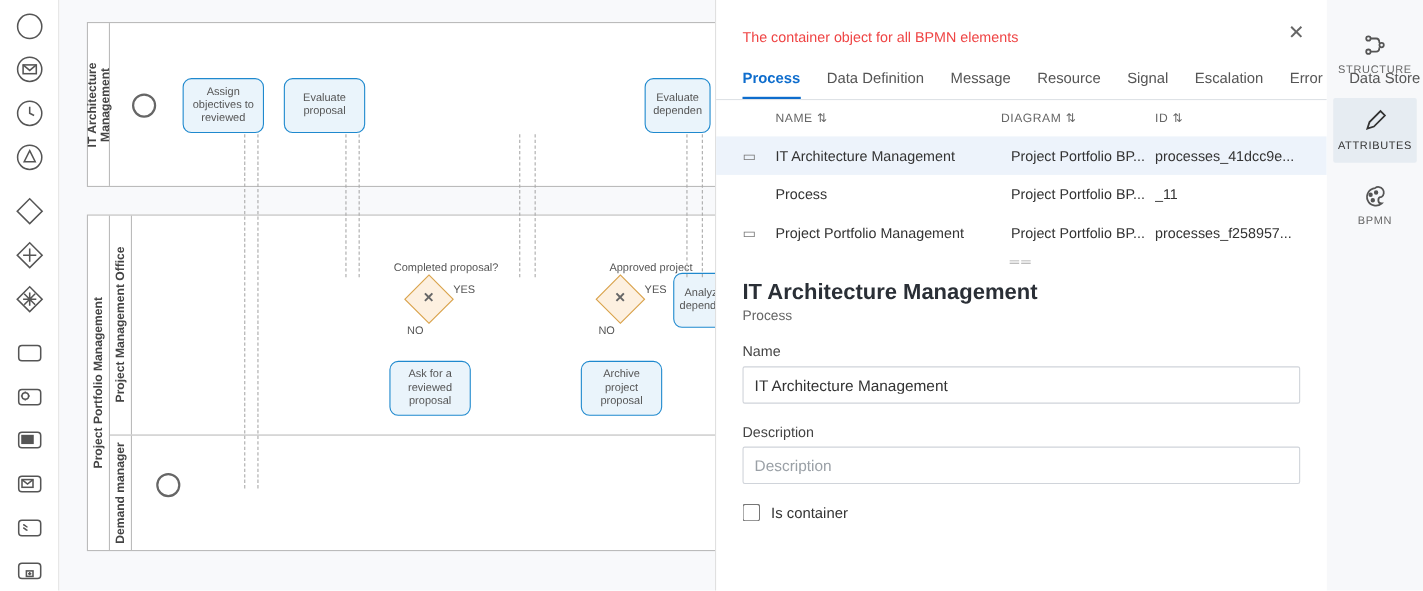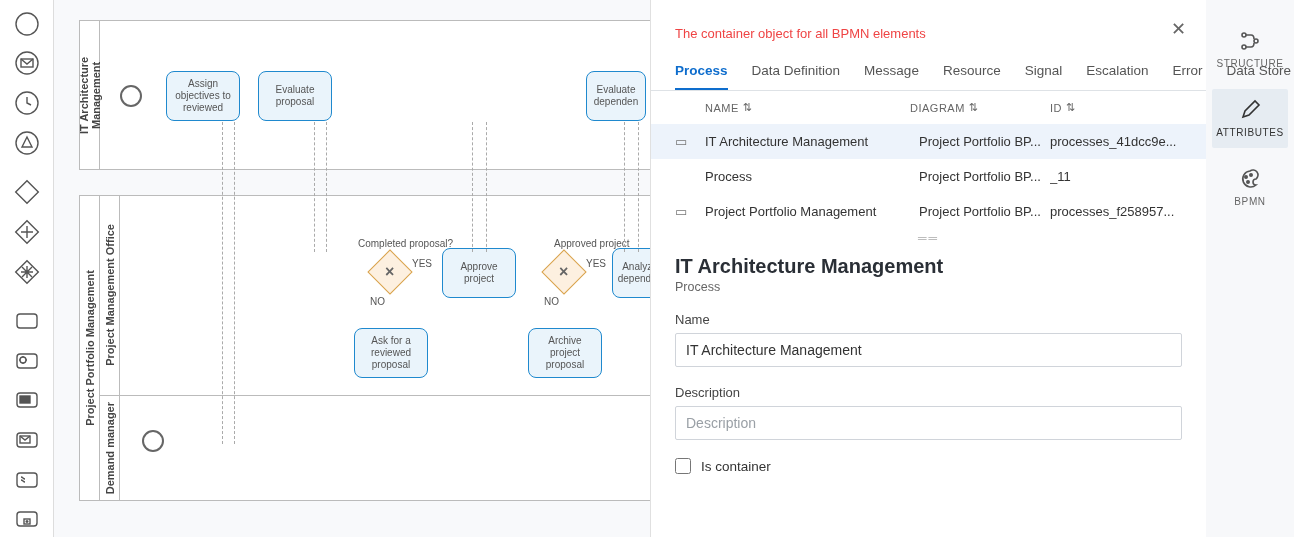--- a/index.html
+++ b/index.html
@@ -183,21 +183,20 @@
         <div class="lane-header">
             <div class="lane-title">Project Management Office</div>
           </div>
         <div class="lane-body">
           <div class="gateway gwx" style="left:254px;top:60px">
               <span>×</span>
             </div>
           <span class="anno" style="left:238px;top:42px">Completed proposal?</span>
           <span class="anno" style="left:292px;top:62px">YES</span>
           <span class="anno" style="left:250px;top:100px">NO</span>
-          <div class="task" style="left:322px;top:52px">Approve project</div>
           <div class="gateway gwx" style="left:428px;top:60px">
               <span>×</span>
             </div>
           <span class="anno" style="left:434px;top:42px">Approved project</span>
           <span class="anno" style="left:466px;top:62px">YES</span>
           <span class="anno" style="left:424px;top:100px">NO</span>
           <div class="task" style="left:492px;top:52px;width:56px">Analyze dependen</div>
           <div class="task" style="left:408px;top:132px">Archive project proposal</div>
           <div class="task" style="left:234px;top:132px">Ask for a reviewed proposal</div>
         </div>

